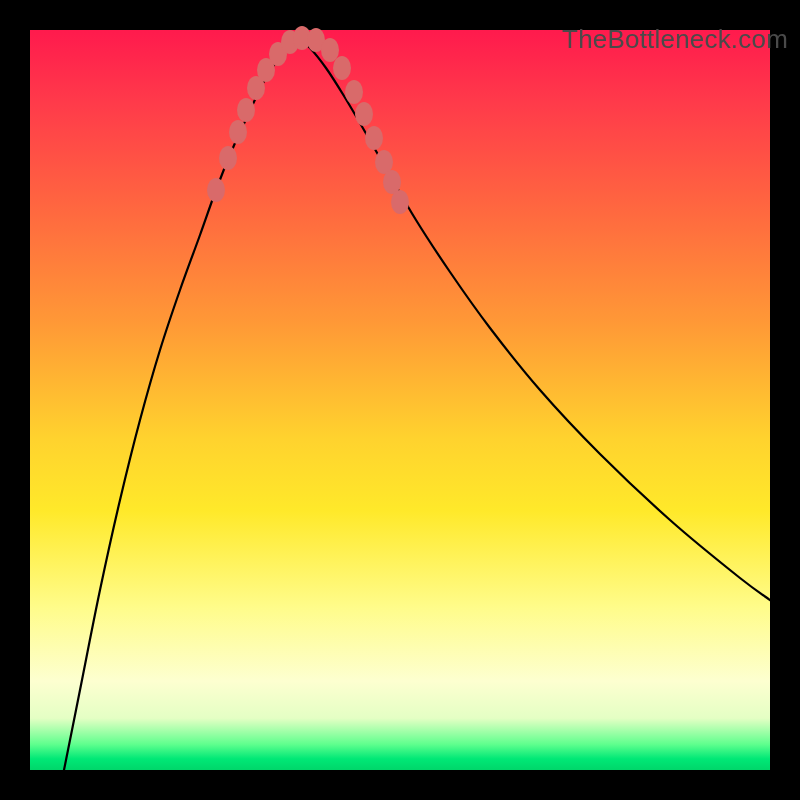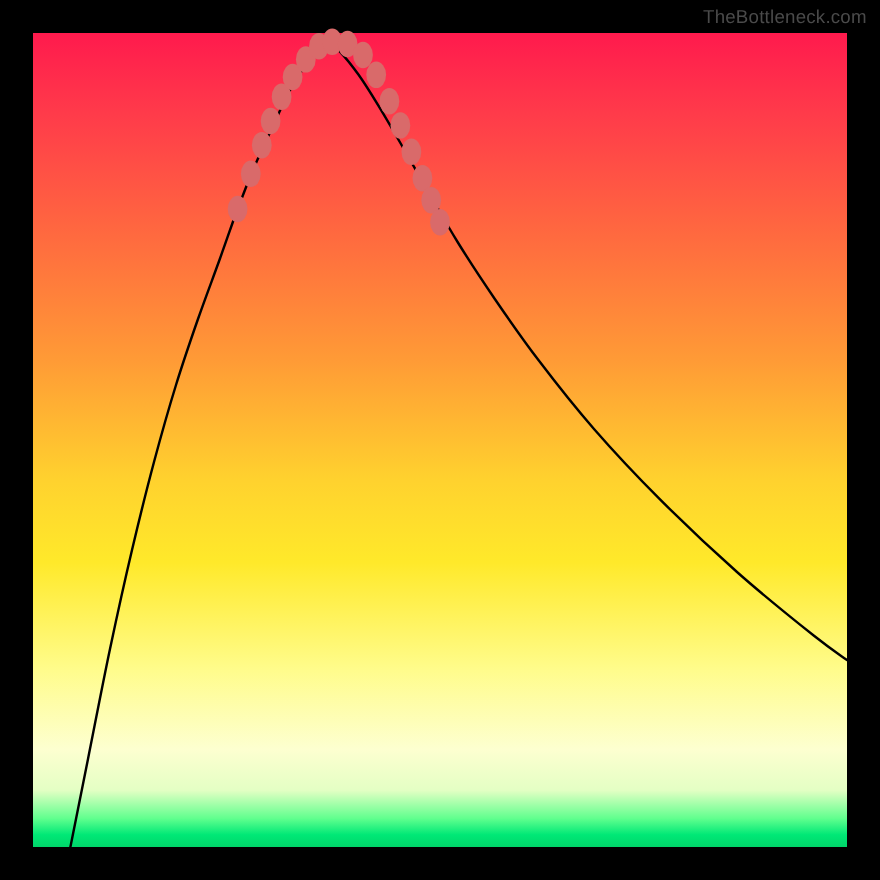--- a/index.html
+++ b/index.html
@@ -5,25 +5,25 @@
   * { margin: 0; padding: 0; box-sizing: border-box; }
   html, body { width: 800px; height: 800px; overflow: hidden; background: #000; }
   .frame {
     position: relative;
     width: 800px;
     height: 800px;
     background: #000;
   }
   .watermark {
     position: absolute;
-    top: 6px;
+    top: 24px;
     right: 12px;
     color: #4a4a4a;
     font-family: Arial, Helvetica, sans-serif;
-    font-size: 17px;
+    font-size: 26px;
     font-weight: 400;
     letter-spacing: 0.2px;
     z-index: 5;
   }
   .plot {
     position: absolute;
     left: 30px;
     top: 30px;
     width: 740px;
     height: 740px;

